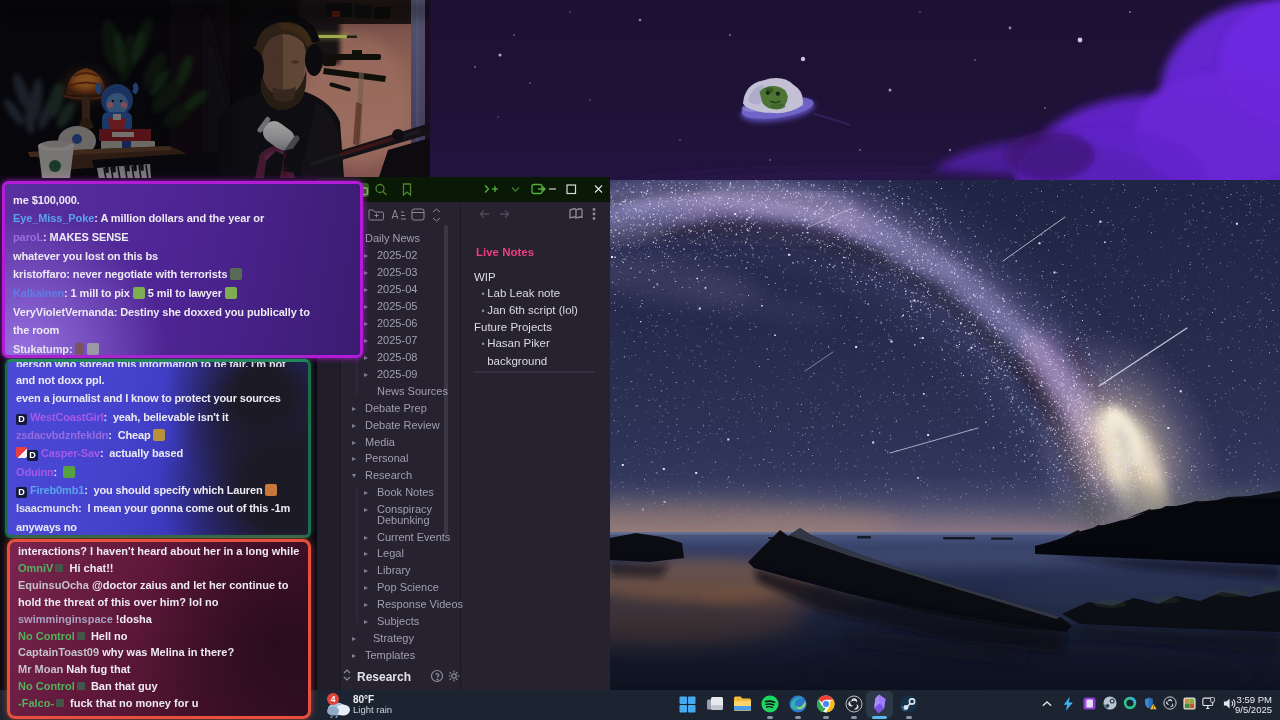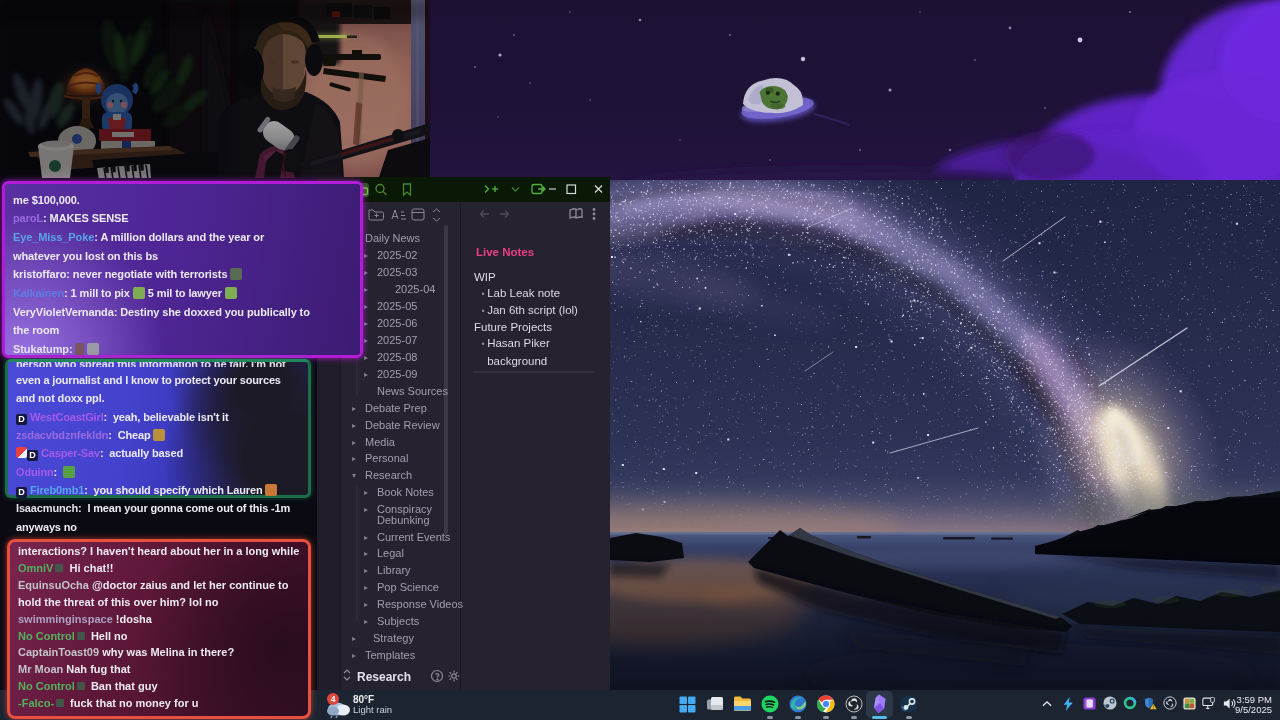--- a/index.html
+++ b/index.html
@@ -6,21 +6,21 @@
 #stage{position:relative;width:1280px;height:720px}
 .abs{position:absolute}
 
 #cam{left:0;top:0;width:430px;height:178px;background:#0c0b0b;z-index:1}
 #space{left:430px;top:0;width:850px;height:180px;background:#1d1135;z-index:1}
 #mw{left:610px;top:180px;width:670px;height:510px;z-index:1}
 #bar{left:0;top:690px;width:1280px;height:30px;background:#1c2431;z-index:2}
 #obs{left:317px;top:177px;width:293px;height:513px;z-index:3;background:#262230}
 .chat{z-index:5;font-weight:bold;color:#eceaf2}
 #c1{left:2px;top:181px;width:361px;height:177px}
-#c2{left:5px;top:359px;width:306px;height:139px}
+#c2{left:5px;top:359px;width:306px;height:179px}
 #c3{left:7px;top:539px;width:304px;height:180px}
 
 #obs .tbar{position:absolute;left:0;top:0;width:293px;height:25px;background:#0a1906}
 #obs .ribbon{position:absolute;left:0;top:25px;width:24px;height:488px;background:#211d2a;border-right:1px solid #1b1824}
 #obs .files{position:absolute;left:24px;top:25px;width:119px;height:488px;background:#262230}
 #obs .note{position:absolute;left:143px;top:25px;width:150px;height:488px;background:#262230;border-left:1px solid #1c1925}
 .trow{position:absolute;white-space:nowrap;font-size:11px;color:#a29fb0}
 .trow .chev{display:inline-block;width:10px;color:#817e90;font-size:8px;vertical-align:1px}
 .dot{position:absolute;top:26px;width:6px;height:2.5px;border-radius:2px;background:#8a93a3}
 
@@ -697,21 +697,21 @@
 <circle cx="137" cy="474" r="2.2"></circle>
           <path d="M137 468.5 v2 m0 7 v2 m5.5 -5.5 h-2 m-7 0 h-2 m8.9 -3.9 l-1.4 1.4 m-5 5 l-1.4 1.4 m7.8 0 l-1.4 -1.4 m-5 -5 l-1.4 -1.4"></path>
 </g>
 
 <line x1="156" y1="170" x2="278" y2="170" stroke="#3a3544" stroke-width="1.5"></line>
 </svg>
 
 <div class="trow" style="left:35px;top:55px"><span class="chev">▾</span><span style="margin-left:3px">Daily News</span></div>
 <div class="trow" style="left:47px;top:72px"><span class="chev">▸</span><span style="margin-left:3px">2025-02</span></div>
 <div class="trow" style="left:47px;top:89px"><span class="chev">▸</span><span style="margin-left:3px">2025-03</span></div>
-<div class="trow" style="left:47px;top:106px"><span class="chev">▸</span><span style="margin-left:21px">2025-04</span></div>
+<div class="trow" style="left:47px;top:106px"><span class="chev">▸</span><span style="margin-left:3px">2025-04</span></div>
 <div class="trow" style="left:47px;top:123px"><span class="chev">▸</span><span style="margin-left:3px">2025-05</span></div>
 <div class="trow" style="left:47px;top:140px"><span class="chev">▸</span><span style="margin-left:3px">2025-06</span></div>
 <div class="trow" style="left:47px;top:156.5px"><span class="chev">▸</span><span style="margin-left:3px">2025-07</span></div>
 <div class="trow" style="left:47px;top:173.5px"><span class="chev">▸</span><span style="margin-left:3px">2025-08</span></div>
 <div class="trow" style="left:47px;top:190.5px"><span class="chev">▸</span><span style="margin-left:3px">2025-09</span></div>
 <div class="trow" style="left:60px;top:207.5px"><span>News Sources</span></div>
 <div class="trow" style="left:35px;top:224.5px"><span class="chev">▸</span><span style="margin-left:3px">Debate Prep</span></div>
 <div class="trow" style="left:35px;top:241.5px"><span class="chev">▸</span><span style="margin-left:3px">Debate Review</span></div>
 <div class="trow" style="left:35px;top:258.5px"><span class="chev">▸</span><span style="margin-left:3px">Media</span></div>
 <div class="trow" style="left:35px;top:275px"><span class="chev">▸</span><span style="margin-left:3px">Personal</span></div>
@@ -736,37 +736,37 @@
 <span style="color:#8d8a9b;font-size:9px">&nbsp;&nbsp;&nbsp;•&nbsp;</span>Jan 6th script (lol)<br>
 Future Projects<br>
 <span style="color:#8d8a9b;font-size:9px">&nbsp;&nbsp;&nbsp;•&nbsp;</span>Hasan Piker<br>
 <span style="visibility:hidden;font-size:9px">&nbsp;&nbsp;&nbsp;•&nbsp;</span>background
 </div>
 
 </div>
 
 <div class="abs chat" id="c1">
 <div class="ln">me $100,000.</div>
+<div class="ln"><span class="u2">Eye_Miss_Poke</span>: A million dollars and the year or</div>
 <div class="ln"><span class="u1">paroL</span>: MAKES SENSE</div>
-<div class="ln"><span class="u2">Eye_Miss_Poke</span>: A million dollars and the year or</div>
 <div class="ln">whatever you lost on this bs</div>
 <div class="ln">kristoffaro: never negotiate with terrorists <span class="em" style="background:#5a6b55"></span></div>
 <div class="ln"><span class="u3">Kalkainen</span>: 1 mill to pix <span class="em" style="background:#7fae52"></span> 5 mil to lawyer <span class="em" style="background:#7fae52"></span></div>
 <div class="ln">VeryVioletVernanda: Destiny she doxxed you publically to</div>
 <div class="ln">the room</div>
 <div class="ln"><span style="color:#e6e2ee">Stukatump</span>: <span class="em" style="background:#7a5560;width:9px"></span> <span class="em" style="background:#9a9aa4"></span></div>
 
 </div>
 
 <div class="abs chat" id="c2">
 <div class="cut">
         <span>person who spread this information to be fair. I'm not</span>
       </div>
+<div class="ln">and not doxx ppl.</div>
 <div class="ln">even a journalist and I know to protect your sources</div>
-<div class="ln">and not doxx ppl.</div>
 <div class="ln"><span class="bdg" style="background:#16183c">D</span> <span class="u4">WestCoastGirl</span>:&nbsp; yeah, believable isn't it</div>
 <div class="ln"><span class="u1">zsdacvbdznfekldn</span>:&nbsp; Cheap <span class="em" style="background:#b8913a"></span></div>
 <div class="ln"><span class="bdg" style="background:linear-gradient(135deg,#e84040 55%,#f8f0f0 55%)"></span><span class="bdg" style="background:#16183c">D</span> <span class="u4">Casper-Sav</span>:&nbsp; actually based</div>
 <div class="ln"><span class="u4">Oduinn</span>:&nbsp; <span class="em" style="background:#57a044"></span></div>
 <div class="ln"><span class="bdg" style="background:#16183c">D</span> <span class="u2">Fireb0mb1</span>:&nbsp; you should specify which Lauren <span class="em" style="background:#c87838"></span></div>
 <div class="ln"><span style="color:#e2e0ea">Isaacmunch</span>:&nbsp; I mean your gonna come out of this -1m</div>
 <div class="ln">anyways no</div>
 
 </div>
 

